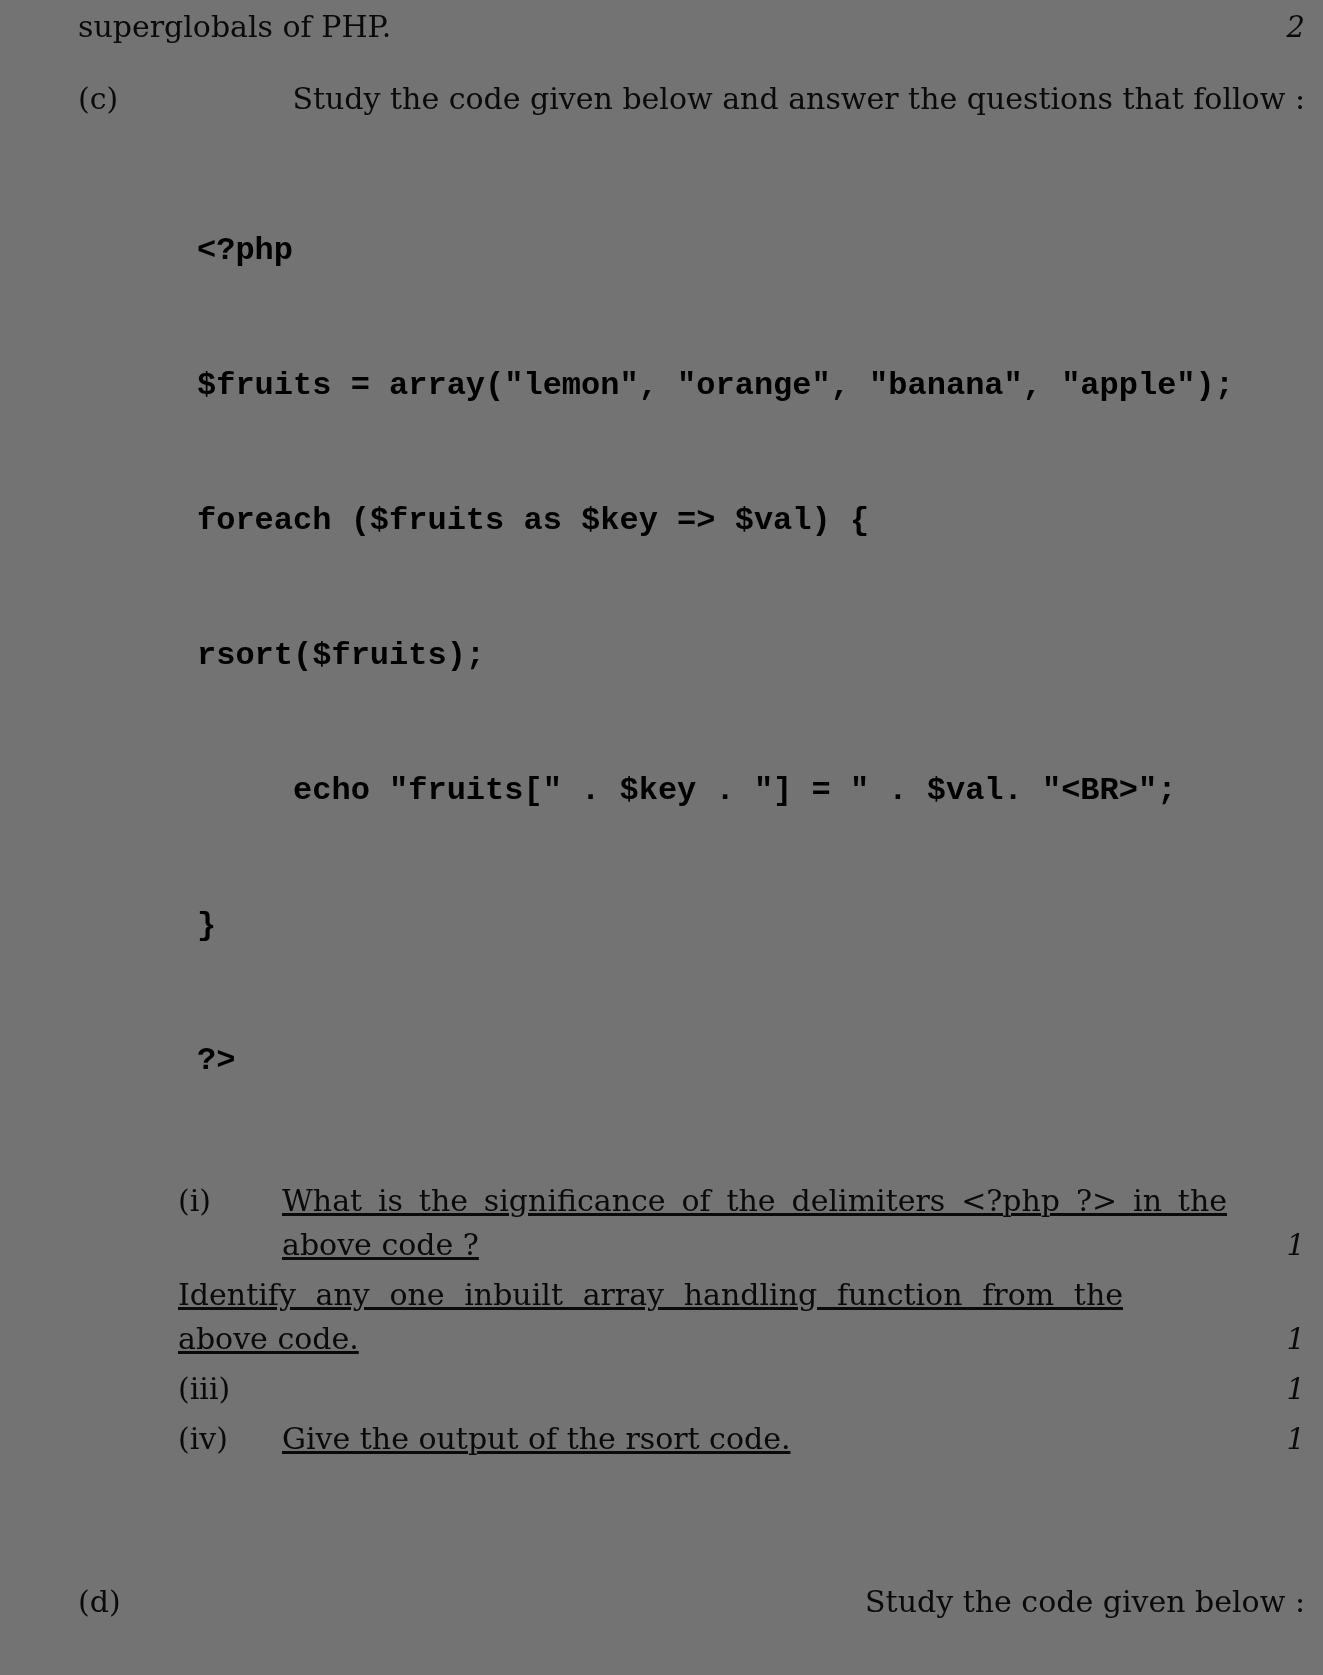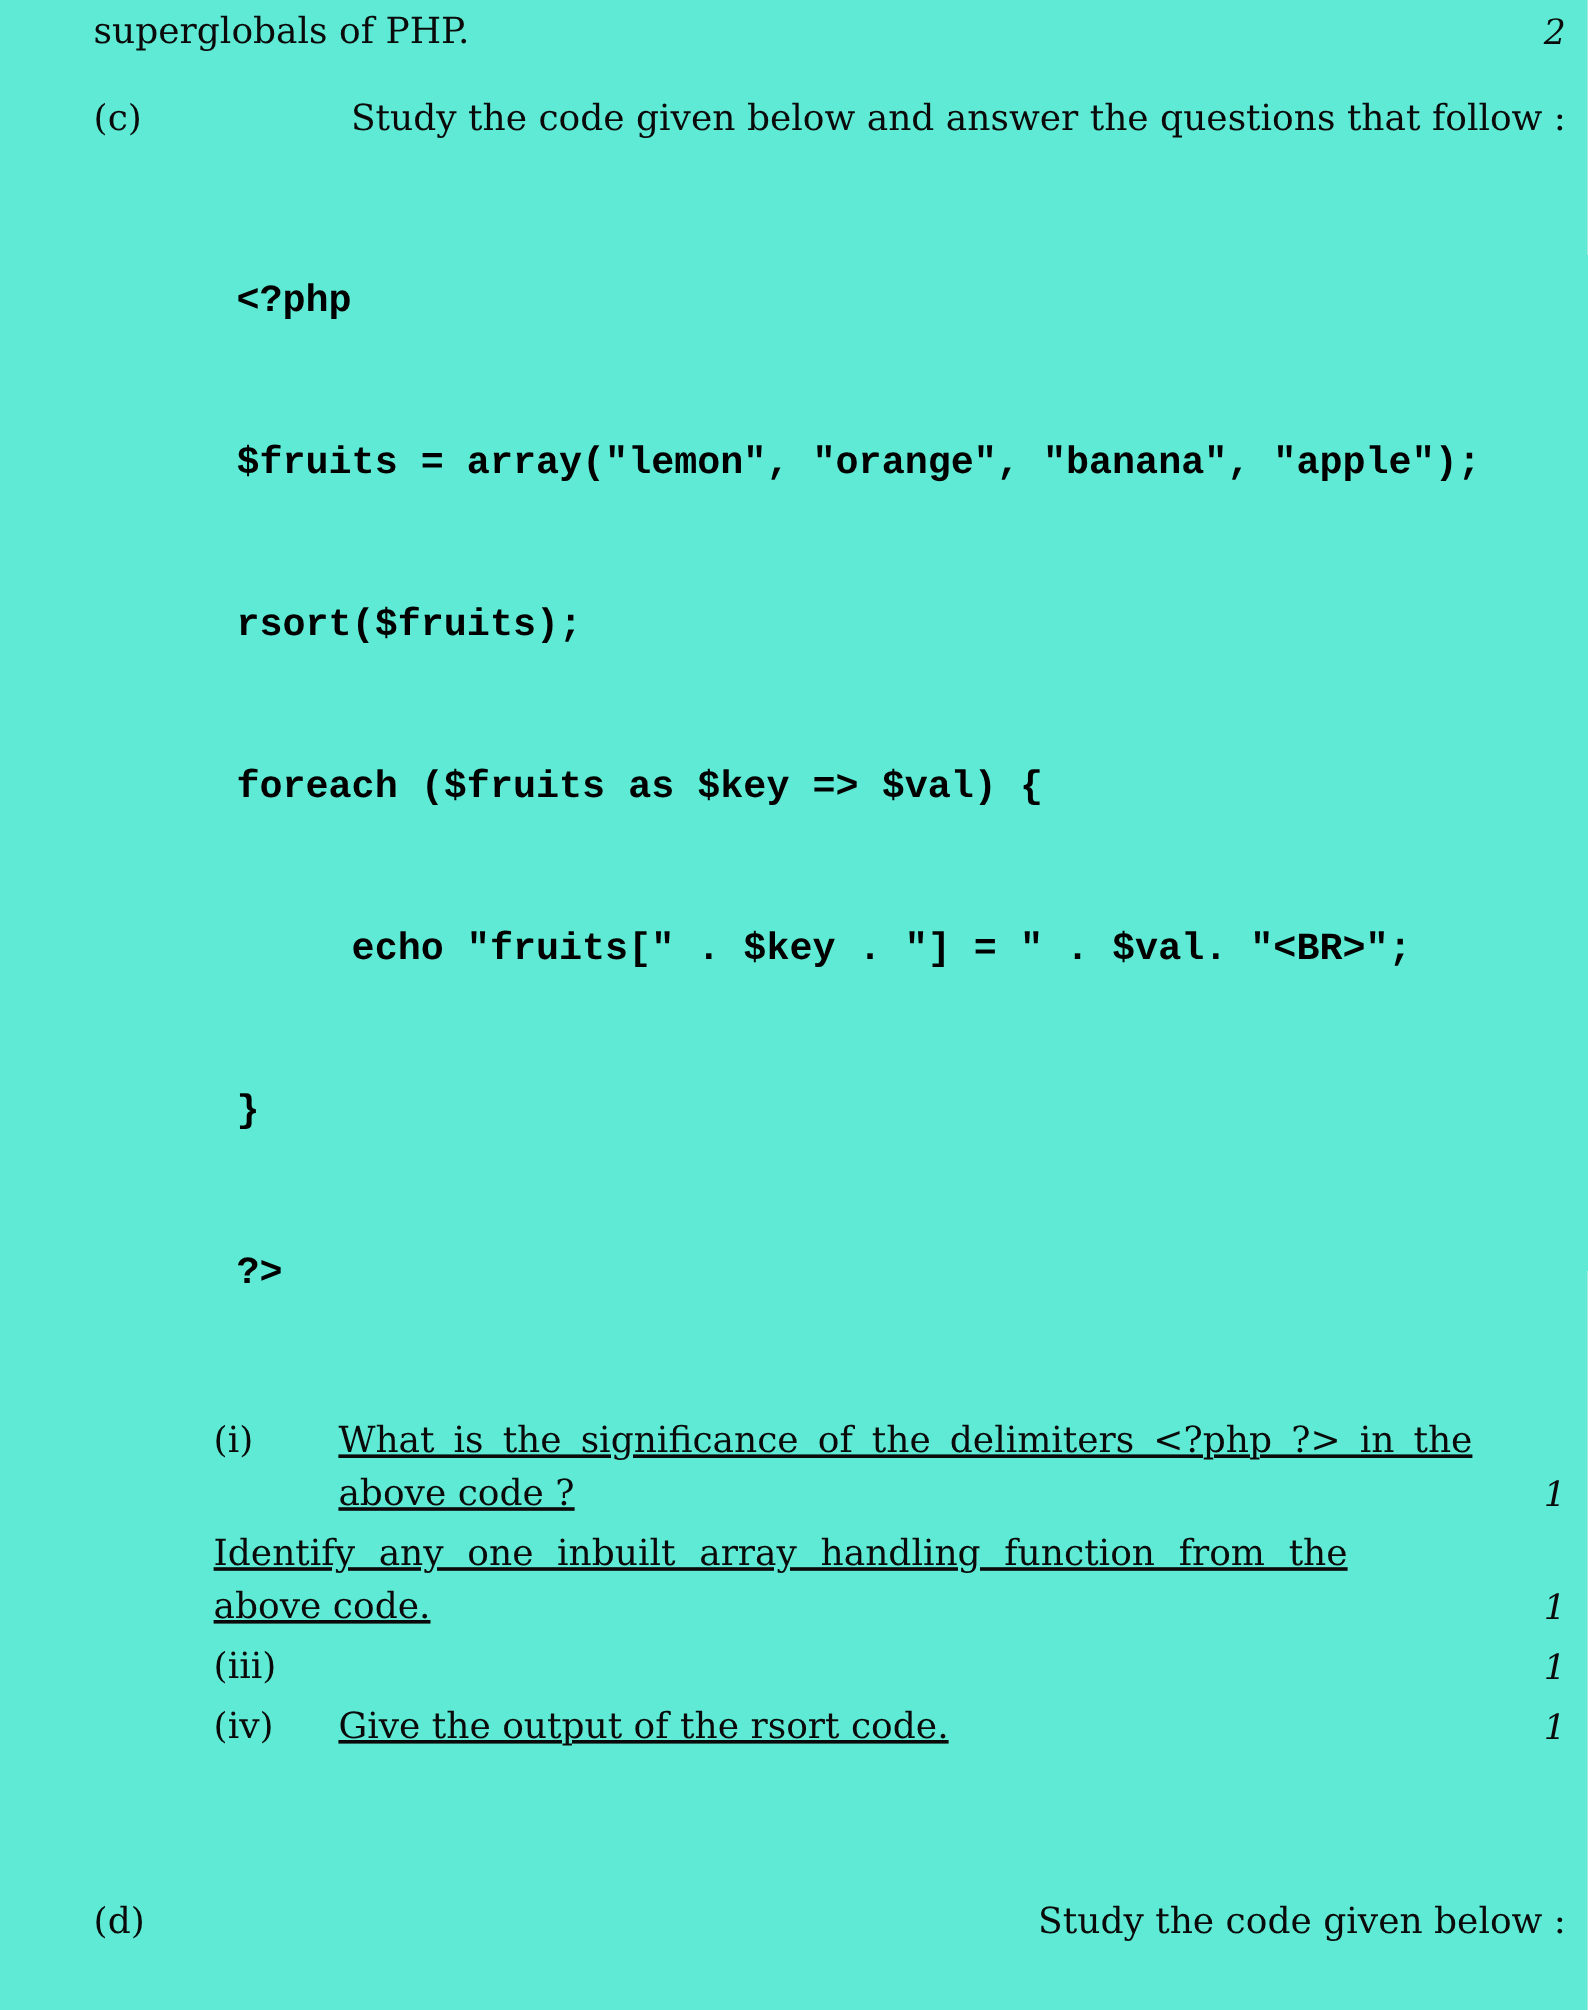--- a/index.html
+++ b/index.html
@@ -1,21 +1,21 @@
 <!DOCTYPE html>
 <html><head>
 <meta charset="utf-8">
 <style>
   html, body { margin: 0; padding: 0; background: #e8e8e8; }
   .page {
     position: relative;
     width: 1323px;
     height: 1675px;
     margin: 0 auto;
-    background: #5eead4;
+    background: #737373;
     box-sizing: border-box;
     padding: 6px 18px 0 78px;
     overflow: hidden;
     color: #0a0a0a;
     font-family: "DejaVu Serif", serif;
   }
 
   
   .bodytext {
     font-size: 30px;
@@ -91,22 +91,22 @@
   </div>
 
   <div class="sec-head bodytext">
     <span class="sec-label">(c)</span>
     <span class="sec-intro">Study the code given below and answer the questions that follow :</span>
   </div>
 
   <div class="codeblock first">
     <div class="code-line">&lt;?php</div>
     <div class="code-line">$fruits = array("lemon", "orange", "banana", "apple");</div>
+    <div class="code-line">foreach ($fruits as $key =&gt; $val) {</div>
     <div class="code-line">rsort($fruits);</div>
-    <div class="code-line">foreach ($fruits as $key =&gt; $val) {</div>
     <div class="code-line">     echo "fruits[" . $key . "] = " . $val. "&lt;BR&gt;";</div>
     <div class="code-line">}</div>
     <div class="code-line">?&gt;</div>
   </div>
 
   <div class="questions">
     <div class="qitem">
       <span class="qlabel">(i)</span>
       <span class="qtext">What is the significance of the delimiters &lt;?php ?&gt; in the above code ?</span>
       <span class="marks qmarks">1</span>

